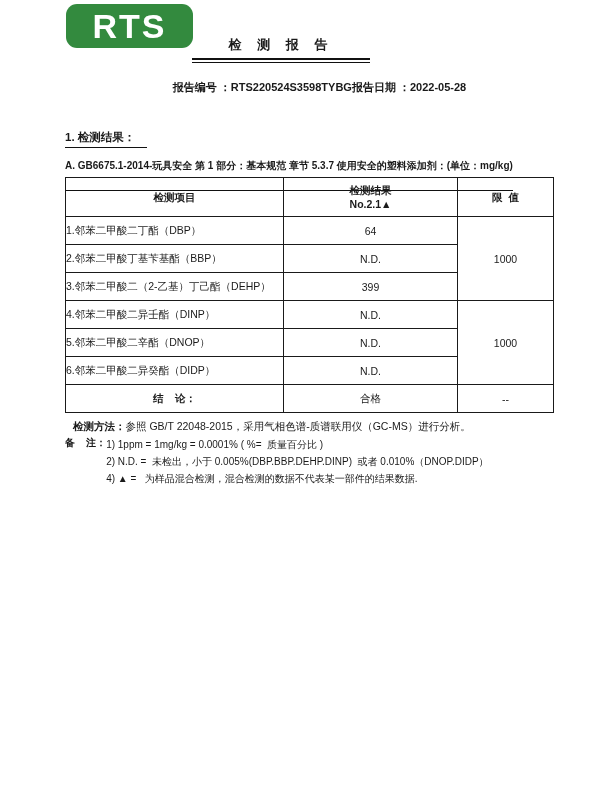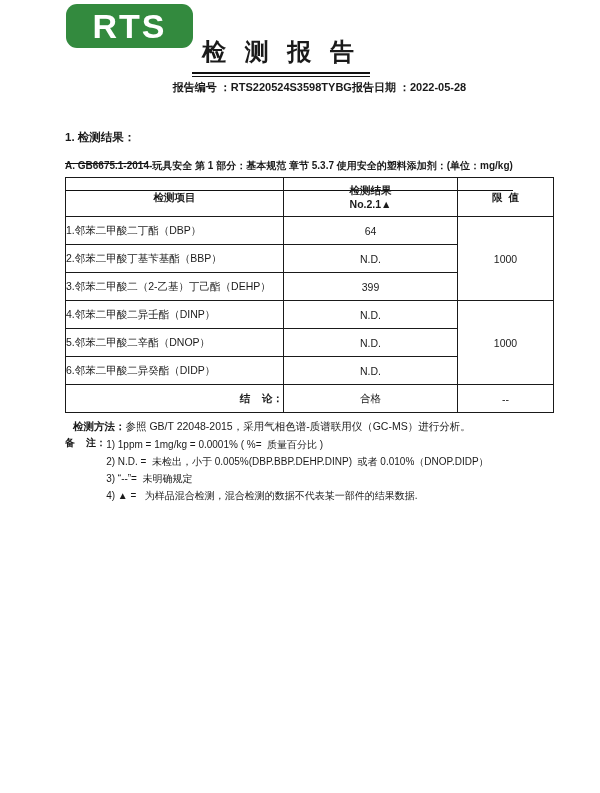--- a/index.html
+++ b/index.html
@@ -8,33 +8,33 @@
     font-family:"Liberation Sans","DejaVu Sans",sans-serif;color:#1a1a1a;
   }
   
   .logo{
     position:absolute;left:66px;top:4px;width:127px;height:44px;
     background:#338a3e;border-radius:11px;
     display:flex;align-items:center;justify-content:center;
     color:#ffffff;font-weight:bold;font-size:34px;letter-spacing:2px;
   }
   .title-wrap{position:absolute;left:192px;top:36px;width:178px;text-align:center;}
-  .title-text{font-size:24px;font-weight:bold;letter-spacing:6px;white-space:nowrap;display:block;}
+  .title-text{font-size:13px;font-weight:bold;letter-spacing:6px;white-space:nowrap;display:block;}
   .dline1{margin-top:4px;height:2px;background:#111;}
   .dline2{margin-top:2px;height:1px;background:#111;}
   .meta-row{
     position:absolute;left:82px;top:80px;width:475px;
     display:flex;justify-content:center;
     font-size:11px;font-weight:bold;white-space:pre;
   }
   
   .section-heading{
     position:absolute;left:65px;top:130px;
     font-size:11.5px;font-weight:bold;
-    border-bottom:1.5px solid #111;padding:0 12px 18px 0;white-space:pre;
+    border-bottom:1.5px solid #111;padding:0 12px 2px 0;white-space:pre;
   }
   .table-caption{
     position:absolute;left:65px;top:159px;
     font-size:10px;font-weight:bold;white-space:nowrap;
     border-bottom:1px solid #111;padding-bottom:17px;
   }
   
   table.results{
     position:absolute;left:65px;top:177px;width:488px;
     border-collapse:collapse;table-layout:fixed;
@@ -43,21 +43,21 @@
   table.results col.c1{width:218px;}
   table.results col.c2{width:174px;}
   table.results col.c3{width:96px;}
   table.results th,table.results td{
     border:1.4px solid #1a1a1a;padding:0;
   }
   table.results thead th{height:38px;font-weight:bold;font-size:10.5px;line-height:14px;}
   table.results tbody td{height:27px;}
   td.item{text-align:left;padding-left:7px;}
   td.result,td.limit{text-align:center;}
-  td.concl-label{text-align:right;font-weight:bold;white-space:pre;}
+  td.concl-label{text-align:center;font-weight:bold;white-space:pre;}
   
   .method-line{position:absolute;left:65px;top:420px;font-size:10.5px;white-space:pre;}
   .method-line b{font-weight:bold;padding-left:8px;}
   .notes{position:absolute;left:65px;top:436px;display:flex;font-size:10px;}
   .notes-label{font-weight:bold;white-space:pre;flex:0 0 auto;}
   .notes-items div{line-height:17px;white-space:pre;}
   
   .footer-left{position:absolute;left:57px;top:743px;width:155px;color:#f1500a;}
   .company{font-size:8px;font-weight:bold;line-height:9px;margin-bottom:1px;white-space:nowrap;text-align:right;}
   .f-line{font-size:5.8px;line-height:7px;white-space:nowrap;}
@@ -141,21 +141,20 @@
     </tbody>
   </table>
 
   <div class="method-line"><b>检测方法：</b><span>参照 GB/T 22048-2015，采用气相色谱-质谱联用仪（GC-MS）进行分析。</span></div>
 
   <div class="notes">
     <span class="notes-label">备    注：</span>
     <span class="notes-items">
       <div>1) 1ppm = 1mg/kg = 0.0001% ( %=  质量百分比 )</div>
       <div>2) N.D. =  未检出，小于 0.005%(DBP.BBP.DEHP.DINP)  或者 0.010%（DNOP.DIDP）</div>
-      <div>3) “--”=  未明确规定</div>
       <div>4) ▲ =   为样品混合检测，混合检测的数据不代表某一部件的结果数据.</div>
     </span>
   </div>
 
   <div class="footer-left">
     <div class="company">浙江瑞易检测技术有限公司</div>
     <div class="f-line">地址：浙江省义乌市稠江街道英才创业园</div>
     <div class="f-line">B 区 7 幢 2-4 层</div>
     <div class="f-line">TEL：+86(0)579-850 400 88</div>
     <div class="f-line">FAX：+86(0)579-8501 3869</div>

